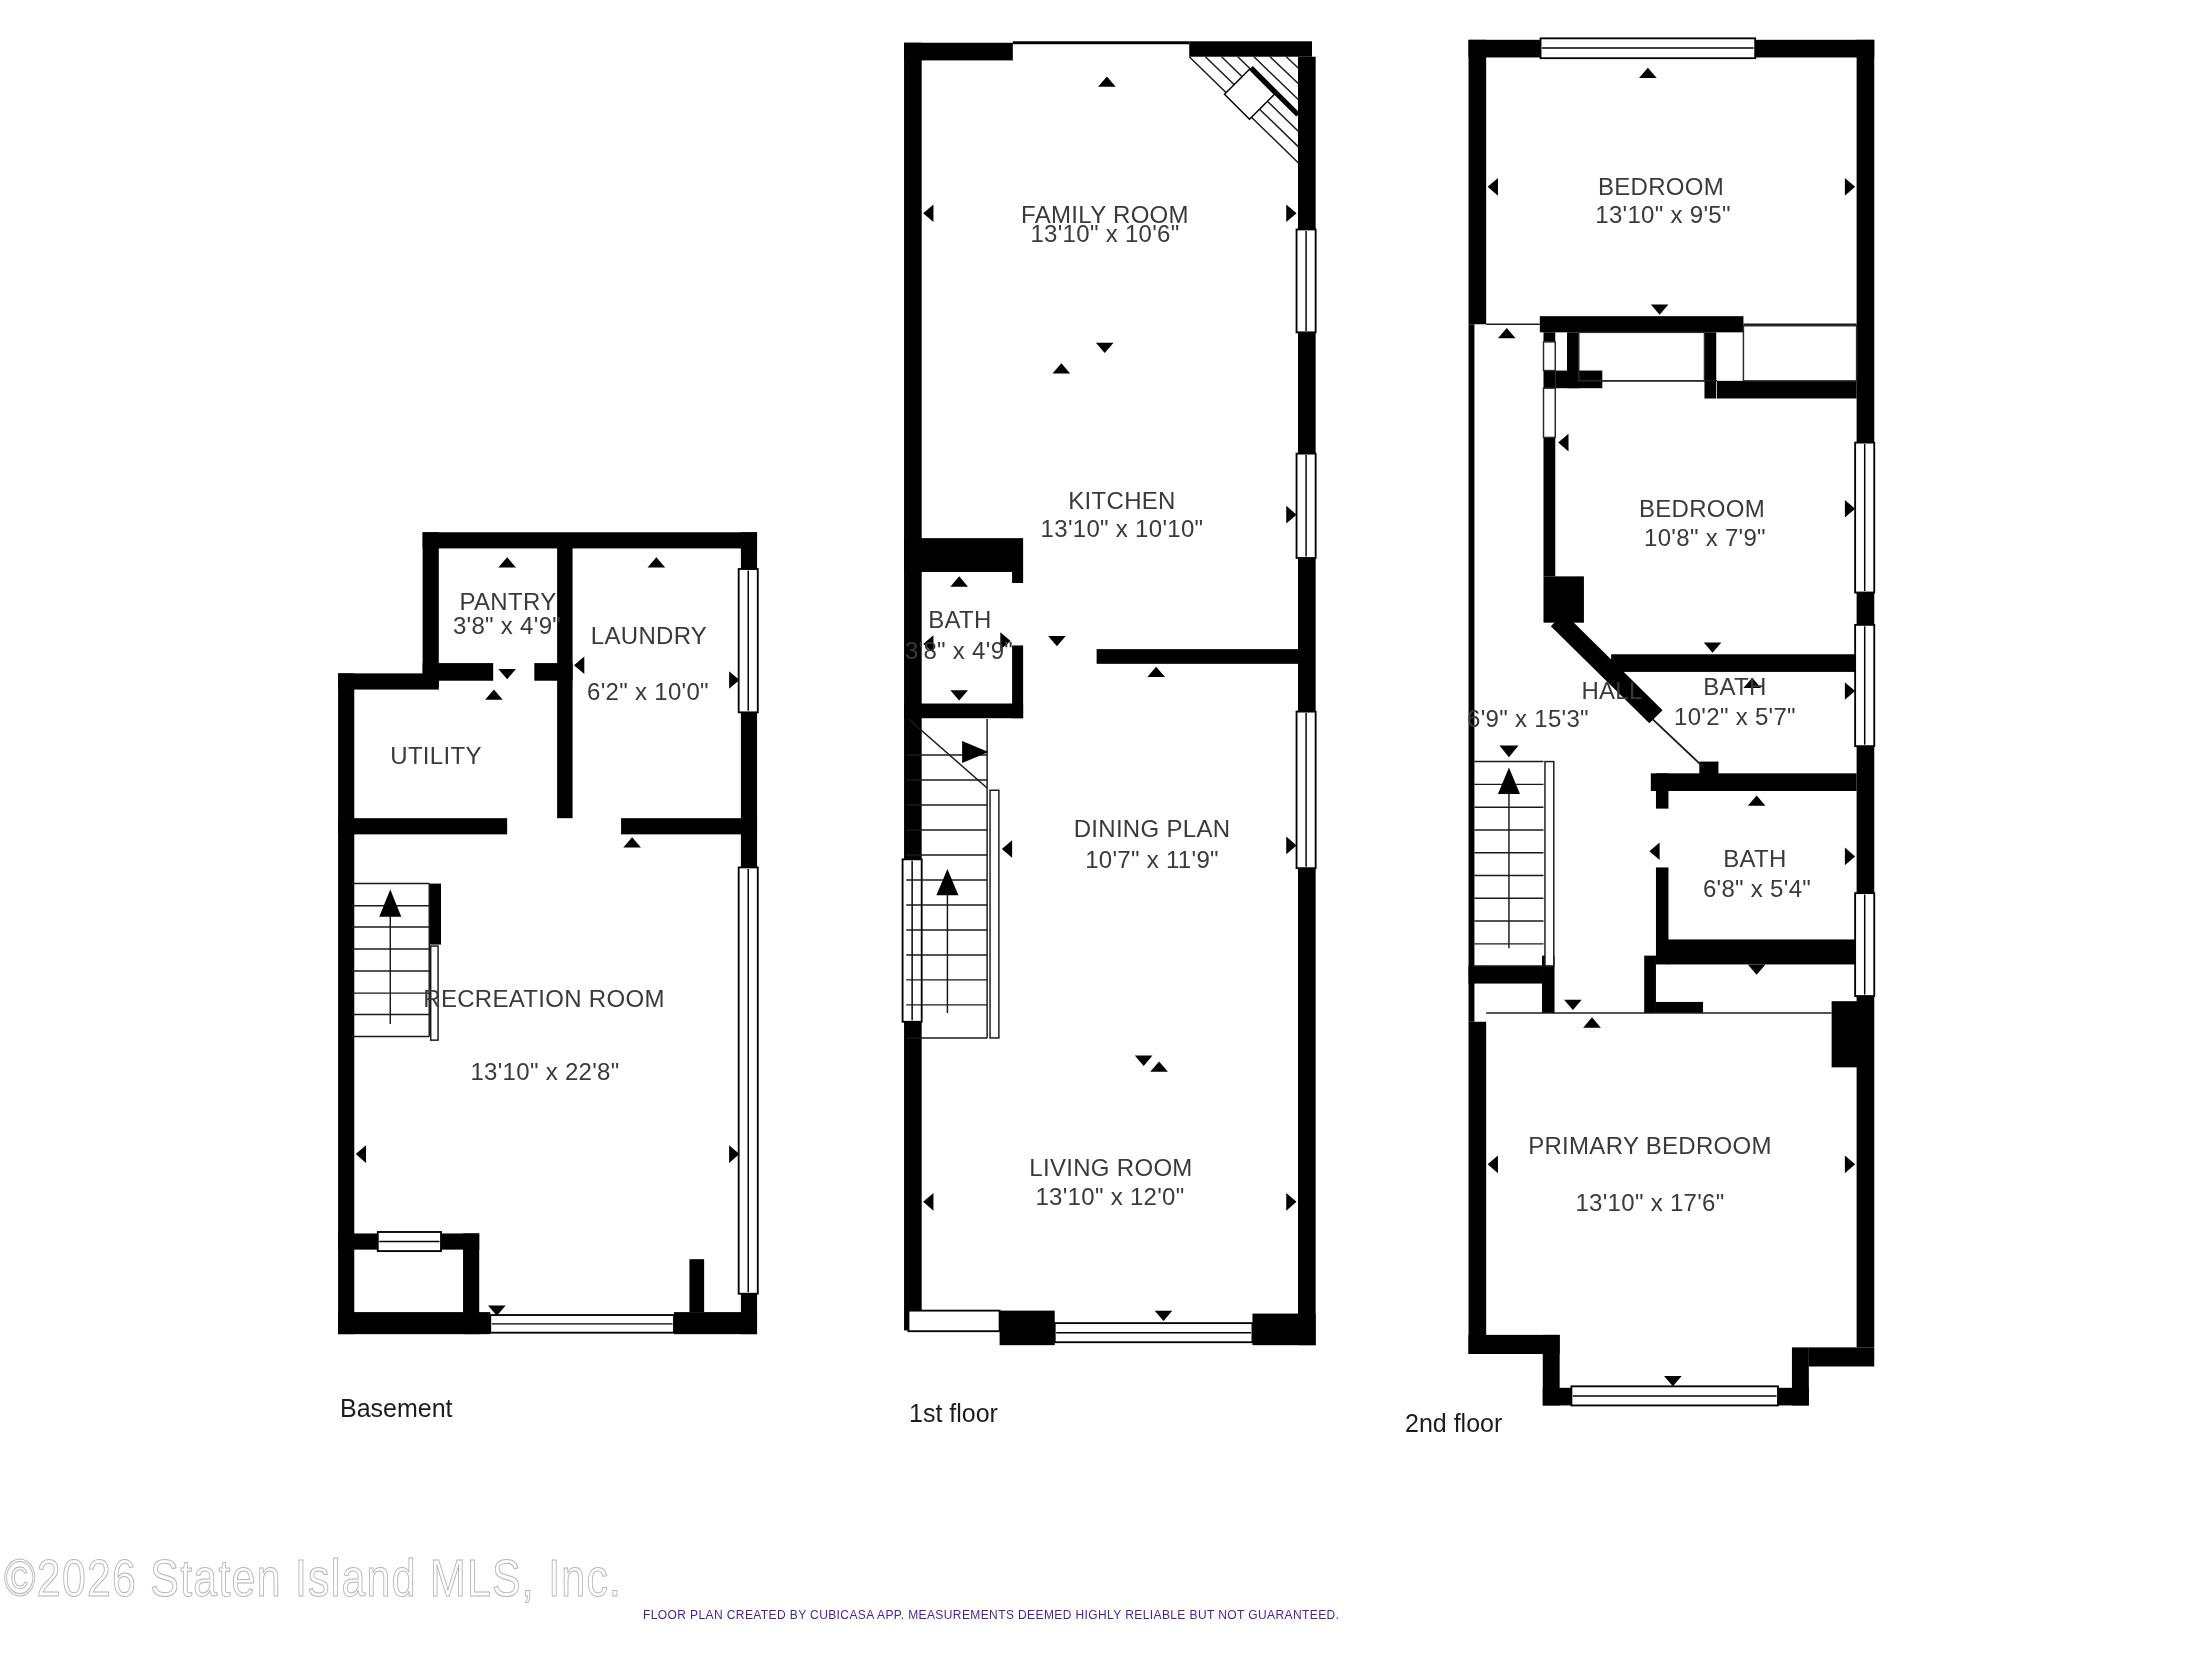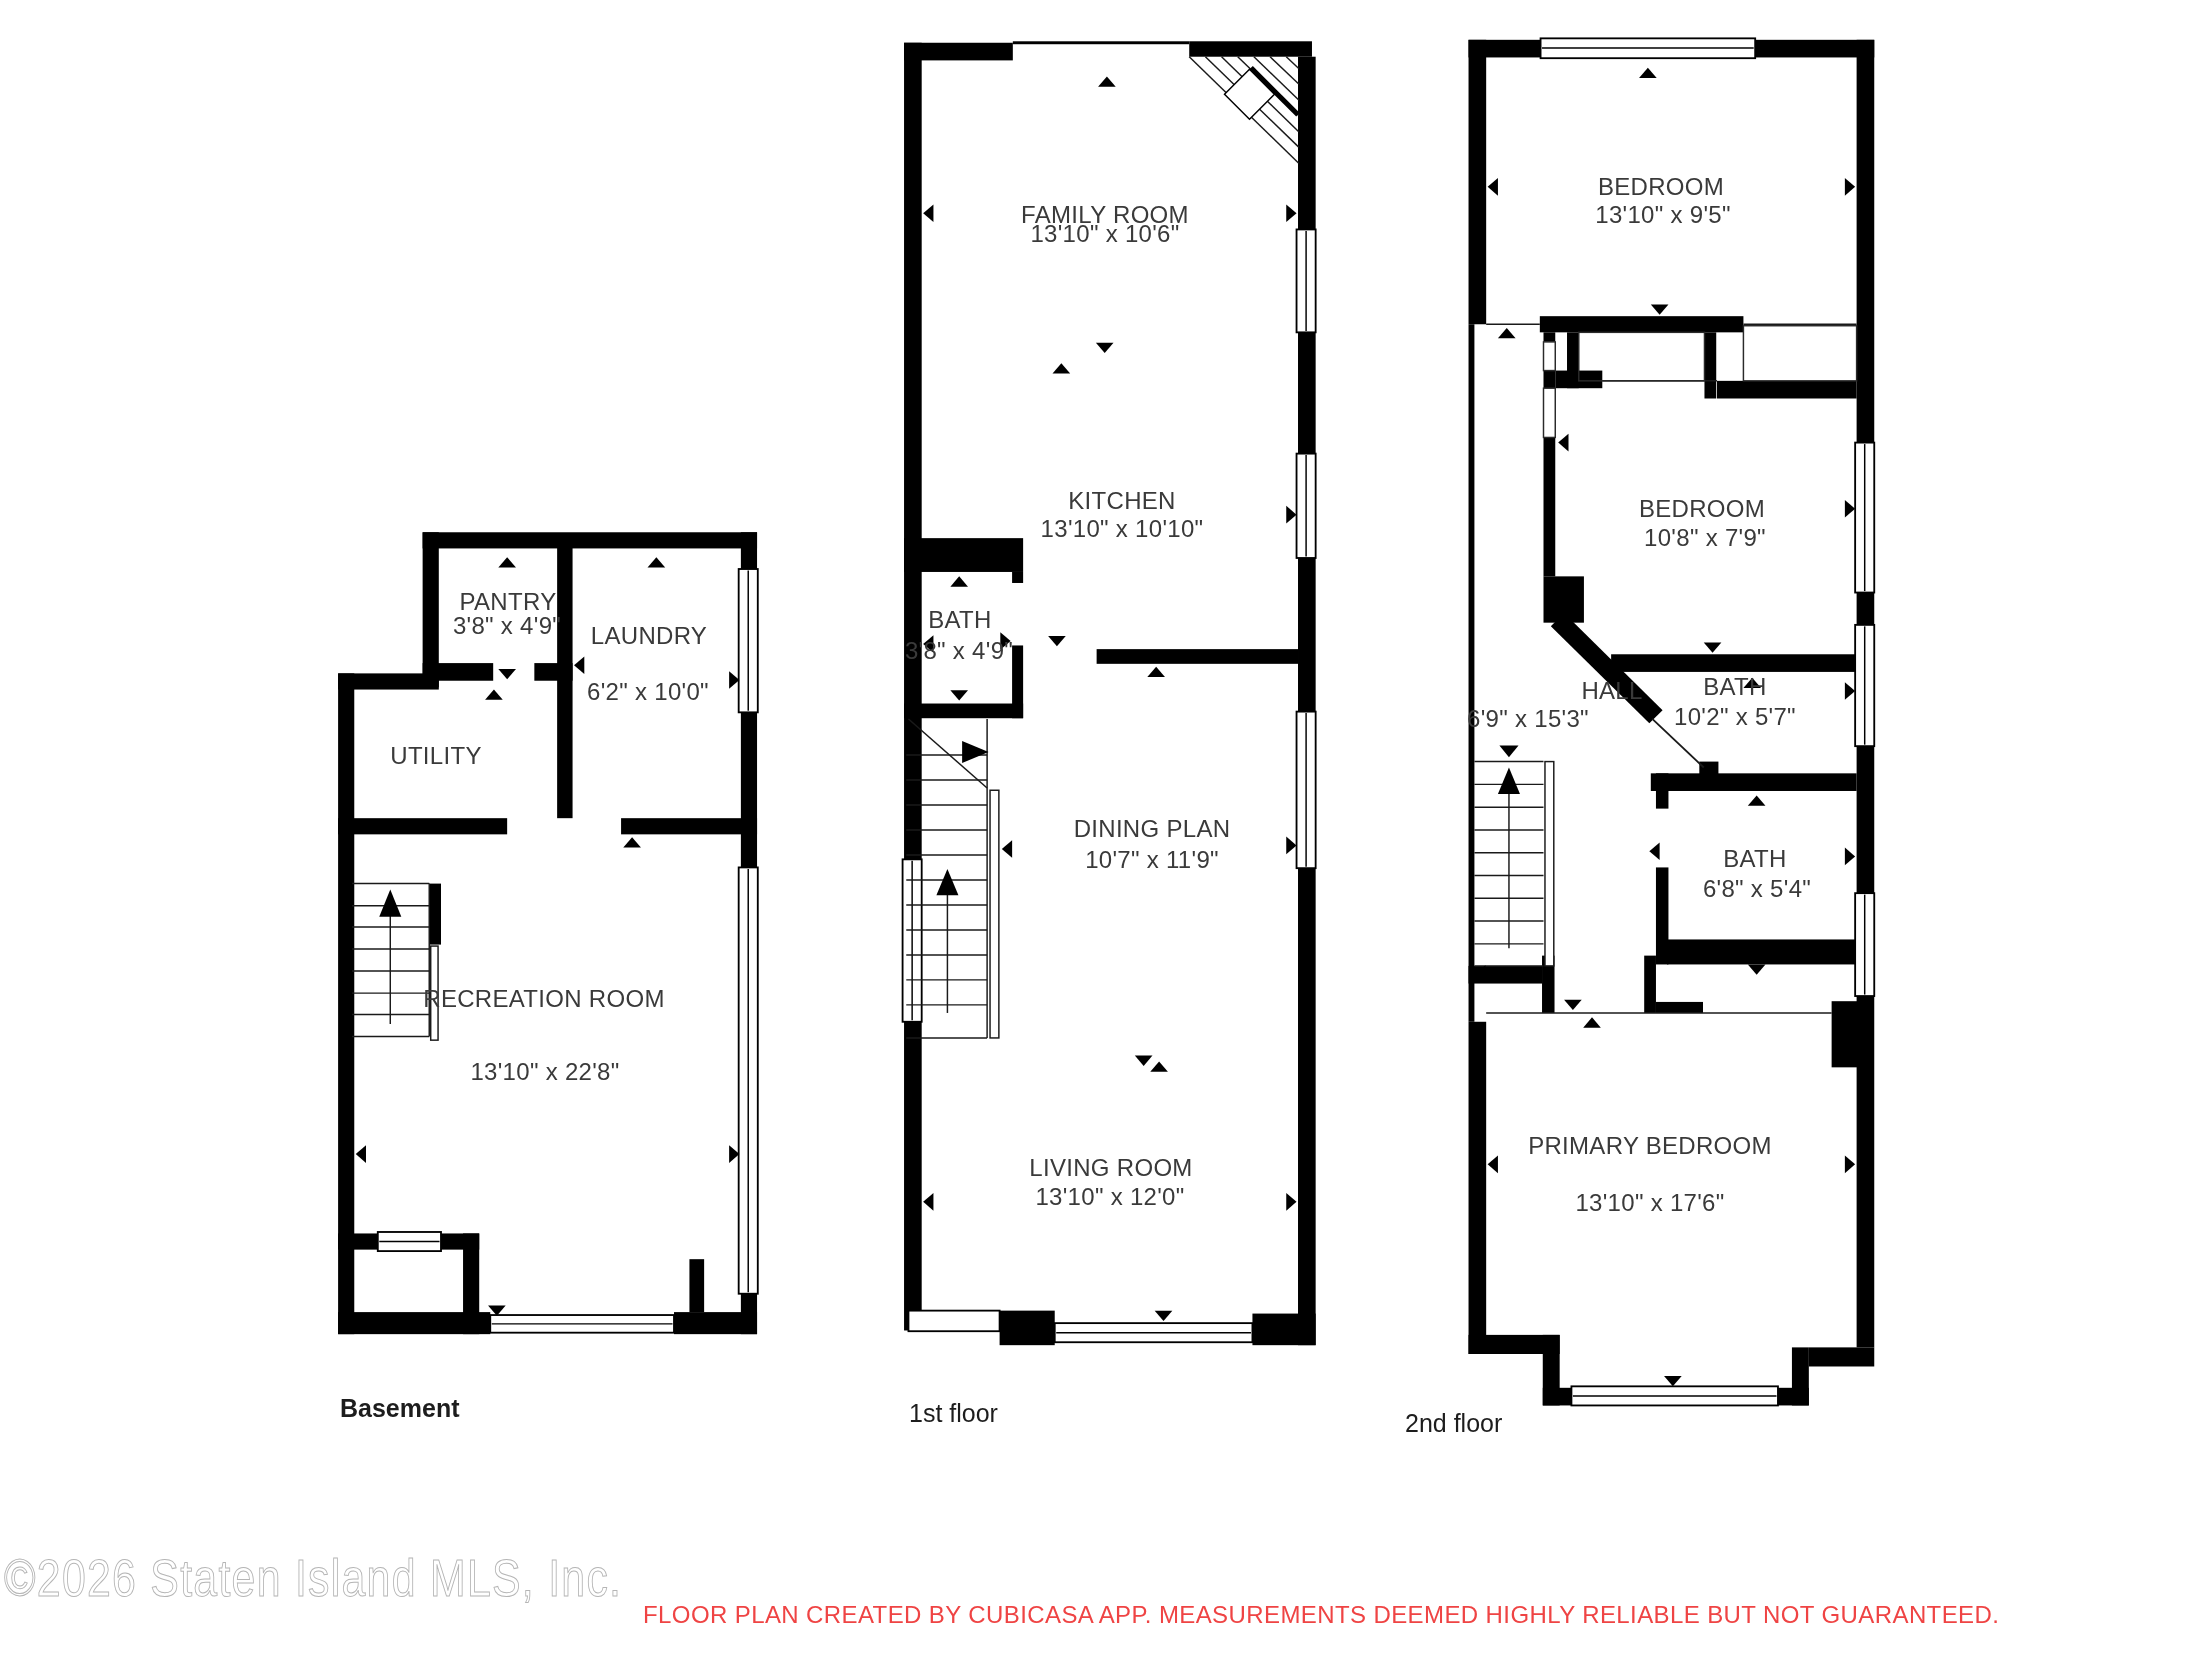--- a/index.html
+++ b/index.html
@@ -4,26 +4,26 @@
 <style>
   html,body{margin:0;padding:0;background:#fff;}
   #canvas{position:relative;width:2205px;height:1654px;background:#ffffff;overflow:hidden;
           font-family:"Liberation Sans","DejaVu Sans",sans-serif;}
   #plan-svg{position:absolute;left:0;top:0;}
   .plan-text{position:absolute;transform:translate(-50%,-50%);white-space:nowrap;
              font-size:24px;letter-spacing:0.3px;color:#3a3a3a;line-height:1;}
   .room-dims{font-size:24px;}
   .floor-title{position:absolute;transform:translate(0,-50%);white-space:nowrap;
                font-size:25px;color:#1d1d1d;}
-  .floor-title.bold{font-weight:700;}
+  .floor-title.bold{font-weight:400;}
   .watermark{position:absolute;transform:translate(0,-50%) scaleX(.84);transform-origin:left center;
              font-size:51px;letter-spacing:1.5px;color:transparent;
              -webkit-text-stroke:1px #b5b5b5;white-space:nowrap;}
-  .disclaimer{position:absolute;transform:translate(0,-50%);font-size:24px;letter-spacing:0.4px;
-              color:#ef4444;white-space:nowrap;}
+  .disclaimer{position:absolute;transform:translate(0,-50%);font-size:12px;letter-spacing:0.4px;
+              color:#4c1d95;white-space:nowrap;}
 </style>
 </head>
 <body>
 
 <div id="canvas">
 
 <svg id="plan-svg" width="2205" height="1654" viewBox="0 0 3000 2250">
   <g fill="#000" stroke="none">
 
     <g>

